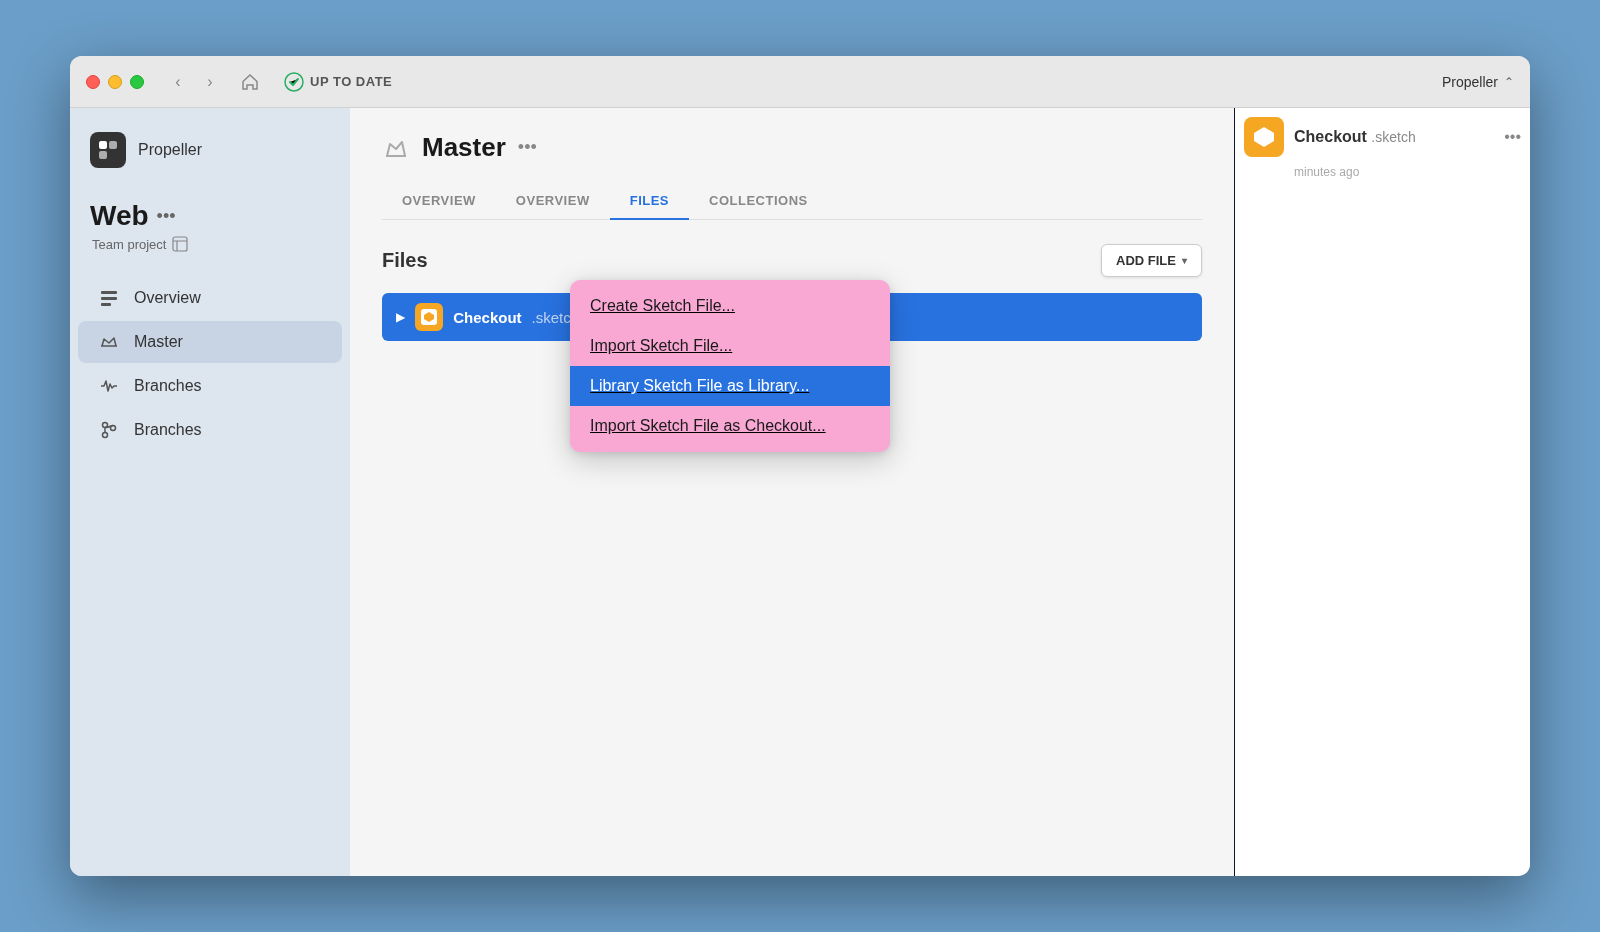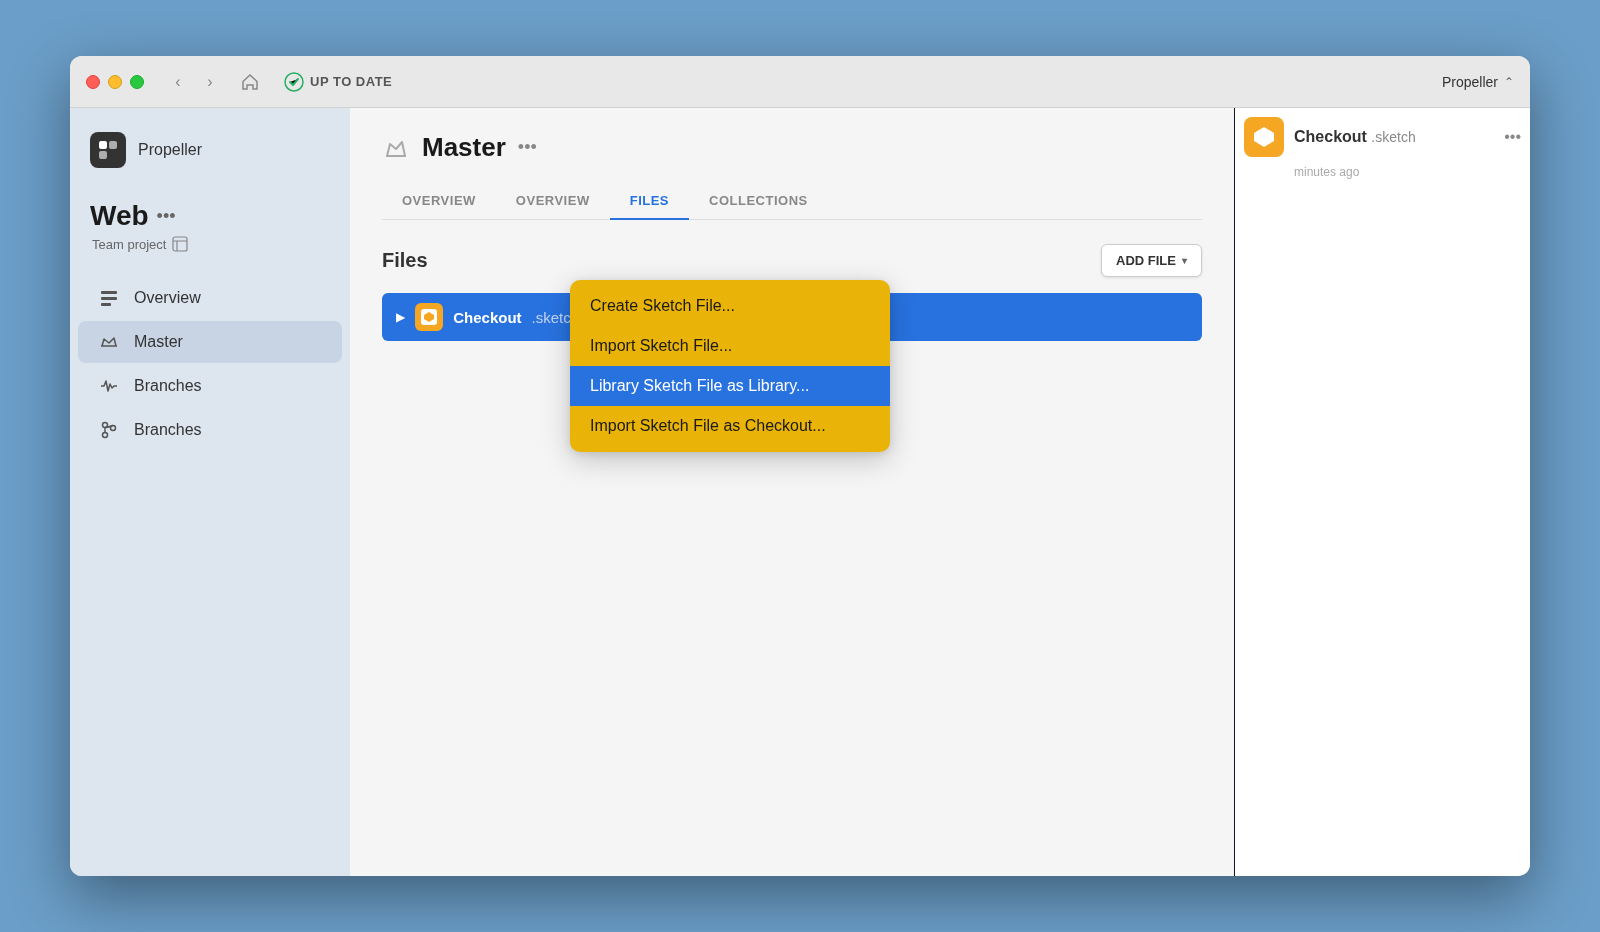--- a/index.html
+++ b/index.html
@@ -444,26 +444,27 @@
 
     
     .dropdown-container {
       position: absolute;
       top: 60px;
       left: 220px;
       z-index: 1000;
     }
 
     .dropdown-menu {
-      background: #eab308;
+      background: #f9a8d4;
       border-radius: 10px;
       box-shadow: 0 8px 30px rgba(0,0,0,0.2), 0 2px 8px rgba(0,0,0,0.1);
       min-width: 320px;
       overflow: hidden;
       padding: 6px 0;
+      text-decoration: underline;
     }
 
     .dropdown-item {
       padding: 11px 20px;
       font-size: 16px;
       color: #1a1a1a;
       cursor: pointer;
       display: flex;
       align-items: center;
     }

